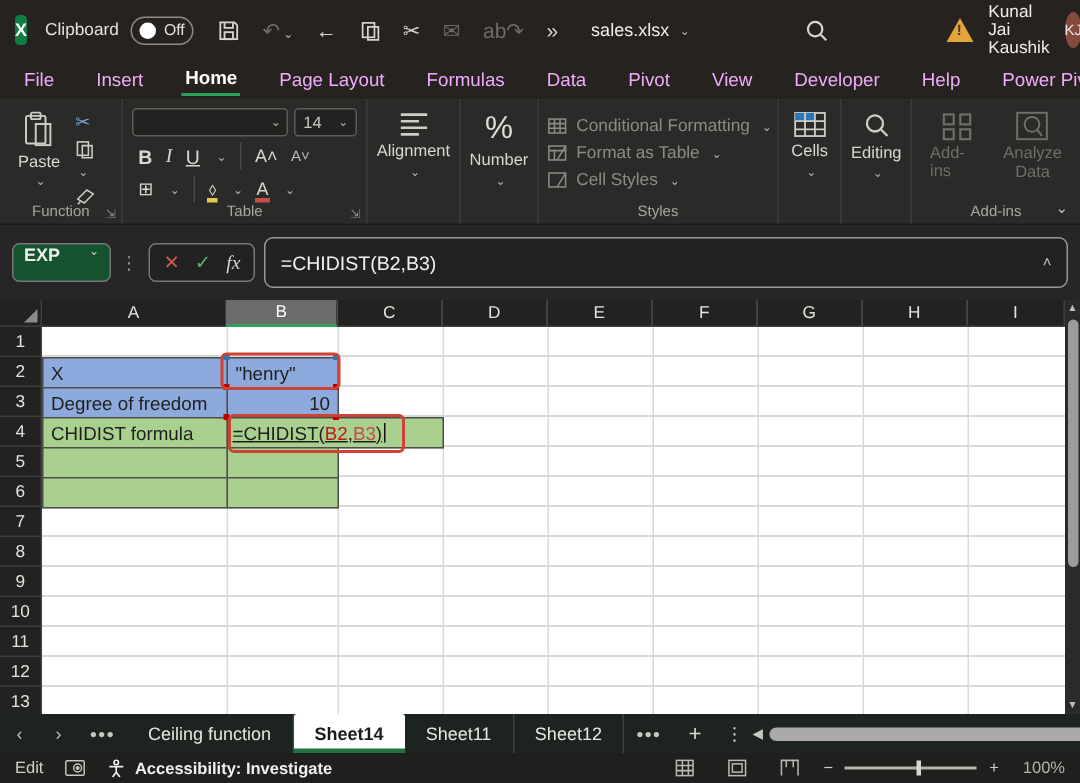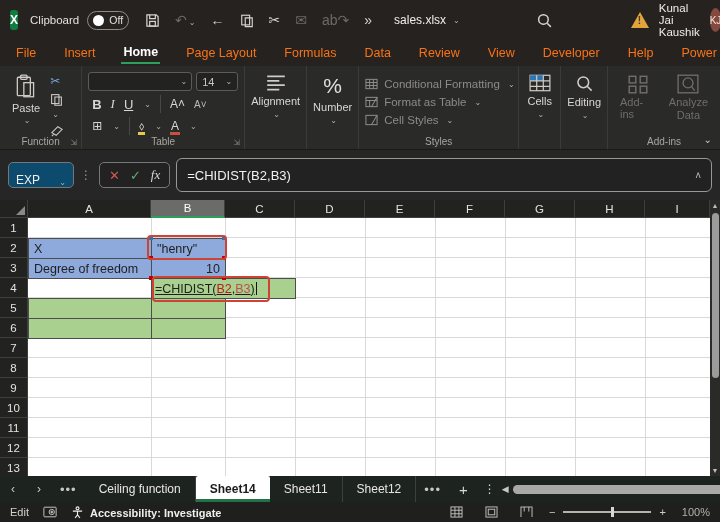--- a/index.html
+++ b/index.html
@@ -30,21 +30,21 @@
   .warn { margin-left:78px; width:0; height:0; border-left:9px solid transparent; border-right:9px solid transparent;
     border-bottom:16px solid #e3a43c; position:relative; }
   .warn i { position:absolute; left:-2px; top:3px; font-style:normal; font-size:10px; color:#4d3a10; font-weight:bold; }
   .uname { margin-left:10px; font-size:11.5px; color:#efedea; }
   .avatar { margin-left:10px; width:24px; height:24px; border-radius:50%; background:#84493f;
     color:#f3e3df; font-size:10px; display:flex; align-items:center; justify-content:center; }
 
   
   .menubar { position:absolute; left:0; top:40px; width:720px; height:26px; background:#262220;
     display:flex; align-items:center; padding-left:14px; gap:24px; }
-  .mtab { font-size:12.5px; color:#f97316; padding:3px 2px; white-space:nowrap; }
+  .mtab { font-size:12.5px; color:#f0abfc; padding:3px 2px; white-space:nowrap; }
   .mtab.active { color:#fff; font-weight:bold; border-bottom:2.5px solid #2e9e5b; }
 
   
   .ribbon { position:absolute; left:0; top:66px; width:720px; height:84px; background:#2a2a28;
     display:flex; border-bottom:1px solid #1a1a18; }
   .rgroup { position:relative; height:100%; border-right:1px solid #3b3b39; padding:6px 6px 16px 6px;
     display:flex; align-items:flex-start; }
   .glabel { position:absolute; bottom:2px; left:0; right:0; text-align:center; font-size:10px; color:#a8a6a2; }
   .launcher { position:absolute; bottom:2px; right:4px; font-size:8px; color:#8c8a86; }
   .bigbtn { display:flex; flex-direction:column; align-items:center; gap:2px; padding:2px 6px; color:#d9d7d3; font-size:11px; }
@@ -66,22 +66,22 @@
   .fclr .bar { position:absolute; left:-1px; right:-1px; bottom:-2px; height:3px; background:#c94f43; }
   .fill-bar { position:absolute; left:-1px; right:-1px; bottom:-2px; height:3px; background:#e8c84a; }
   .collapsed { flex-direction:column; align-items:center; justify-content:flex-start; gap:3px; padding-top:8px; color:#d9d7d3; font-size:11px; display:flex; }
   .styles-list { display:flex; flex-direction:column; gap:6px; padding-top:6px; }
   .styles-item { display:flex; align-items:center; gap:6px; color:#8d8b87; font-size:11.5px; white-space:nowrap; }
   .ribbon-collapse { position:absolute; right:8px; bottom:4px; color:#c9c7c3; font-size:10px; }
 
   
   .fbar { position:absolute; left:0; top:150px; width:720px; height:50px; background:#262626;
     display:flex; align-items:center; padding:0 8px; gap:6px; }
-  .namebox { width:66px; height:26px; border:1px solid #777; border-radius:5px; background:#0c4a6e;
-    display:flex; align-items:flex-end; justify-content:space-between; padding:0 7px; color:#f0efed; }
+  .namebox { width:66px; height:26px; border:1px solid #777; border-radius:5px; background:#14532d;
+    display:flex; align-items:flex-start; justify-content:space-between; padding:0 7px; color:#f0efed;font-weight:bold; }
   .fdots { color:#9a9894; font-size:12px; letter-spacing:1px; }
   .fbtns { height:26px; border:1px solid #777; border-radius:5px; background:#222;
     display:flex; align-items:center; gap:10px; padding:0 9px; }
   .fx-cancel { color:#d05a50; font-size:13px; }
   .fx-ok { color:#5fae72; font-size:13px; }
   .fx-fn { font-style:italic; font-family:"Liberation Serif",serif; color:#d9d7d3; font-size:13px; }
   .finput { flex:1; height:34px; border:1px solid #9a9894; border-radius:6px; background:#222;
     display:flex; align-items:center; padding:0 10px; color:#f2f1ef; font-size:13px; }
   .finput .fexpand { margin-left:auto; color:#c9c7c3; font-size:10px; }
 
@@ -192,21 +192,21 @@
 
 </div>
 
 <div class="menubar">
   <span class="mtab">File</span>
   <span class="mtab">Insert</span>
   <span class="mtab active">Home</span>
   <span class="mtab">Page Layout</span>
   <span class="mtab">Formulas</span>
   <span class="mtab">Data</span>
-  <span class="mtab">Review</span>
+  <span class="mtab">Pivot</span>
   <span class="mtab">View</span>
   <span class="mtab">Developer</span>
   <span class="mtab">Help</span>
   <span class="mtab">Power Pivot</span>
 
 </div>
 
 <div class="ribbon">
   <div class="rgroup" style="width:96px;">
     <div class="bigbtn">
@@ -415,20 +415,21 @@
       <div class="vline" style="left:477px;"></div>
     <div class="vline" style="left:547px;"></div>
       <div class="vline" style="left:617px;"></div>
   </div>
 
   <div class="cellslayer">
     <div class="cblock c-blue padl" style="left:0; top:20px; width:124px; height:21px;">X</div>
     <div class="cblock c-blue padl" style="left:123px; top:20px; width:75px; height:21px;">"henry"</div>
     <div class="cblock c-blue padl" style="left:0; top:40px; width:124px; height:21px;">Degree of freedom</div>
     <div class="cblock c-blue padr" style="left:123px; top:40px; width:75px; height:21px;">10</div>
+    <div class="cblock c-green padl" style="left:0; top:60px; width:124px; height:21px;">CHIDIST formula</div>
     <div class="cblock c-green formula-cell" style="left:123px; top:60px; width:145px; height:21px;">
       <span>=CHIDIST(</span>
         <span class="tok-blue">B2</span>
         <span>,</span>
         <span class="tok-red">B3</span>
         <span>)</span>
         <span class="cursorbar"></span>
     </div>
     <div class="cblock c-green" style="left:0; top:80px; width:124px; height:21px;"></div>
     <div class="cblock c-green" style="left:123px; top:80px; width:75px; height:21px;"></div>

